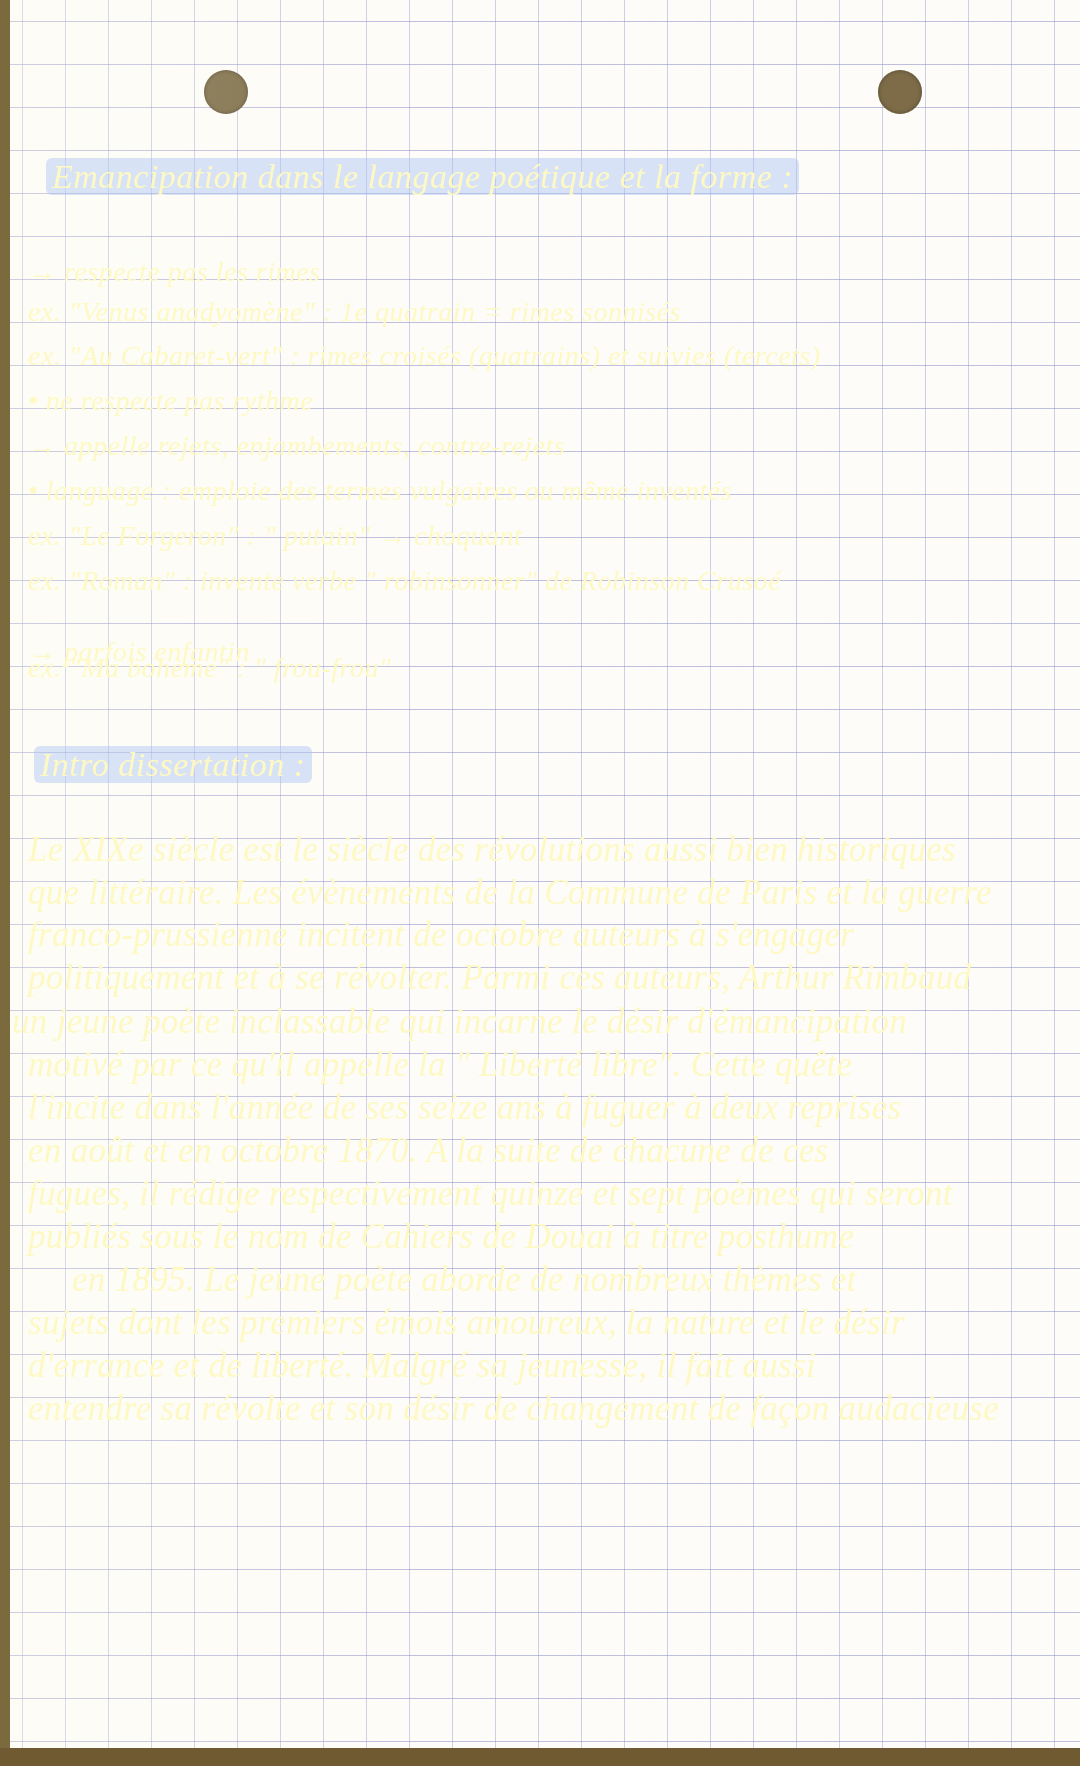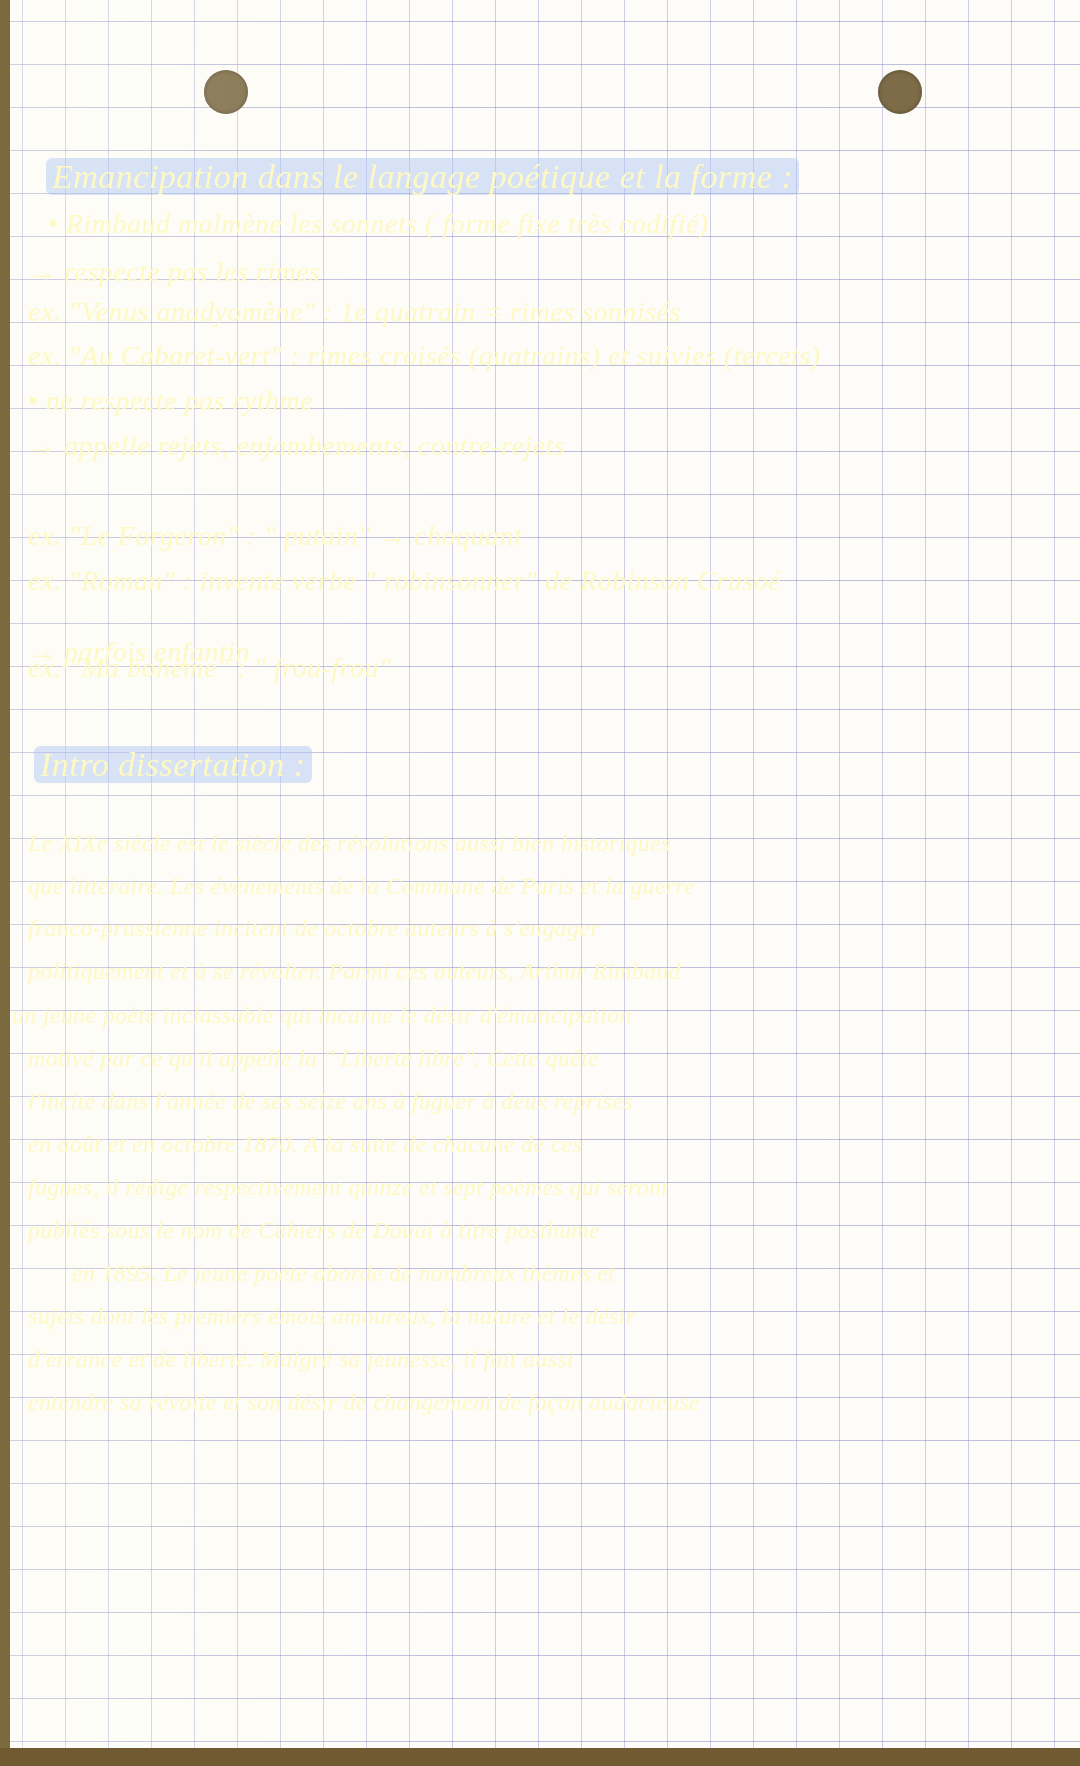--- a/index.html
+++ b/index.html
@@ -67,42 +67,42 @@
     font-weight: 300;
   }
   .title {
     font-size: 34px;
   }
   .hl {
     background: rgba(170, 195, 245, 0.45);
     border-radius: 6px;
     padding: 0 6px;
   }
-  .para .line { font-size: 24px; letter-spacing: 0.3px; }
+  .para .line { font-size: 35px; letter-spacing: 0.3px; }
 </style>
 </head>
 <body>
 
 <div class="page">
   <div class="hole left"></div>
   <div class="hole right"></div>
 </div>
 <div class="bottom-edge"></div>
 
 <div class="notes">
 
   <div class="line title" style="left:46px; top:158px;">
     <span class="hl">Emancipation dans le langage poétique et la forme :</span>
   </div>
-  <div class="line" style="left:48px; top:208px;">• Rimbaud malmène les sonnets ( forme fixe très codifié)</div>
   <div class="line" style="left:28px; top:256px;">→ respecte pas les rimes</div>
   <div class="line" style="left:28px; top:296px;">ex. "Venus anadyomène" : 1e quatrain = rimes sonnisés</div>
   <div class="line" style="left:28px; top:340px;">ex. "Au Cabaret-vert" : rimes croisés (quatrains) et suivies (tercets)</div>
   <div class="line" style="left:28px; top:385px;">• ne respecte pas rythme</div>
   <div class="line" style="left:28px; top:430px;">→ appelle rejets, enjambements, contre-rejets</div>
+  <div class="line" style="left:28px; top:475px;">• language : emploie des termes vulgaires ou même inventés</div>
   <div class="line" style="left:28px; top:520px;">ex. "Le Forgeron" : " putain" → choquant</div>
   <div class="line" style="left:28px; top:565px;">ex. "Roman" : invente verbe " robinsonner" de Robinson Crusoé</div>
   <div class="line" style="left:28px; top:636px;">→ parfois enfantin</div>
   <div class="line" style="left:28px; top:652px;">ex. "Ma bohème" : " frou-frou"</div>
 
   <div class="line title" style="left:34px; top:746px;">
     <span class="hl">Intro dissertation :</span>
   </div>
 
   <div class="para">

